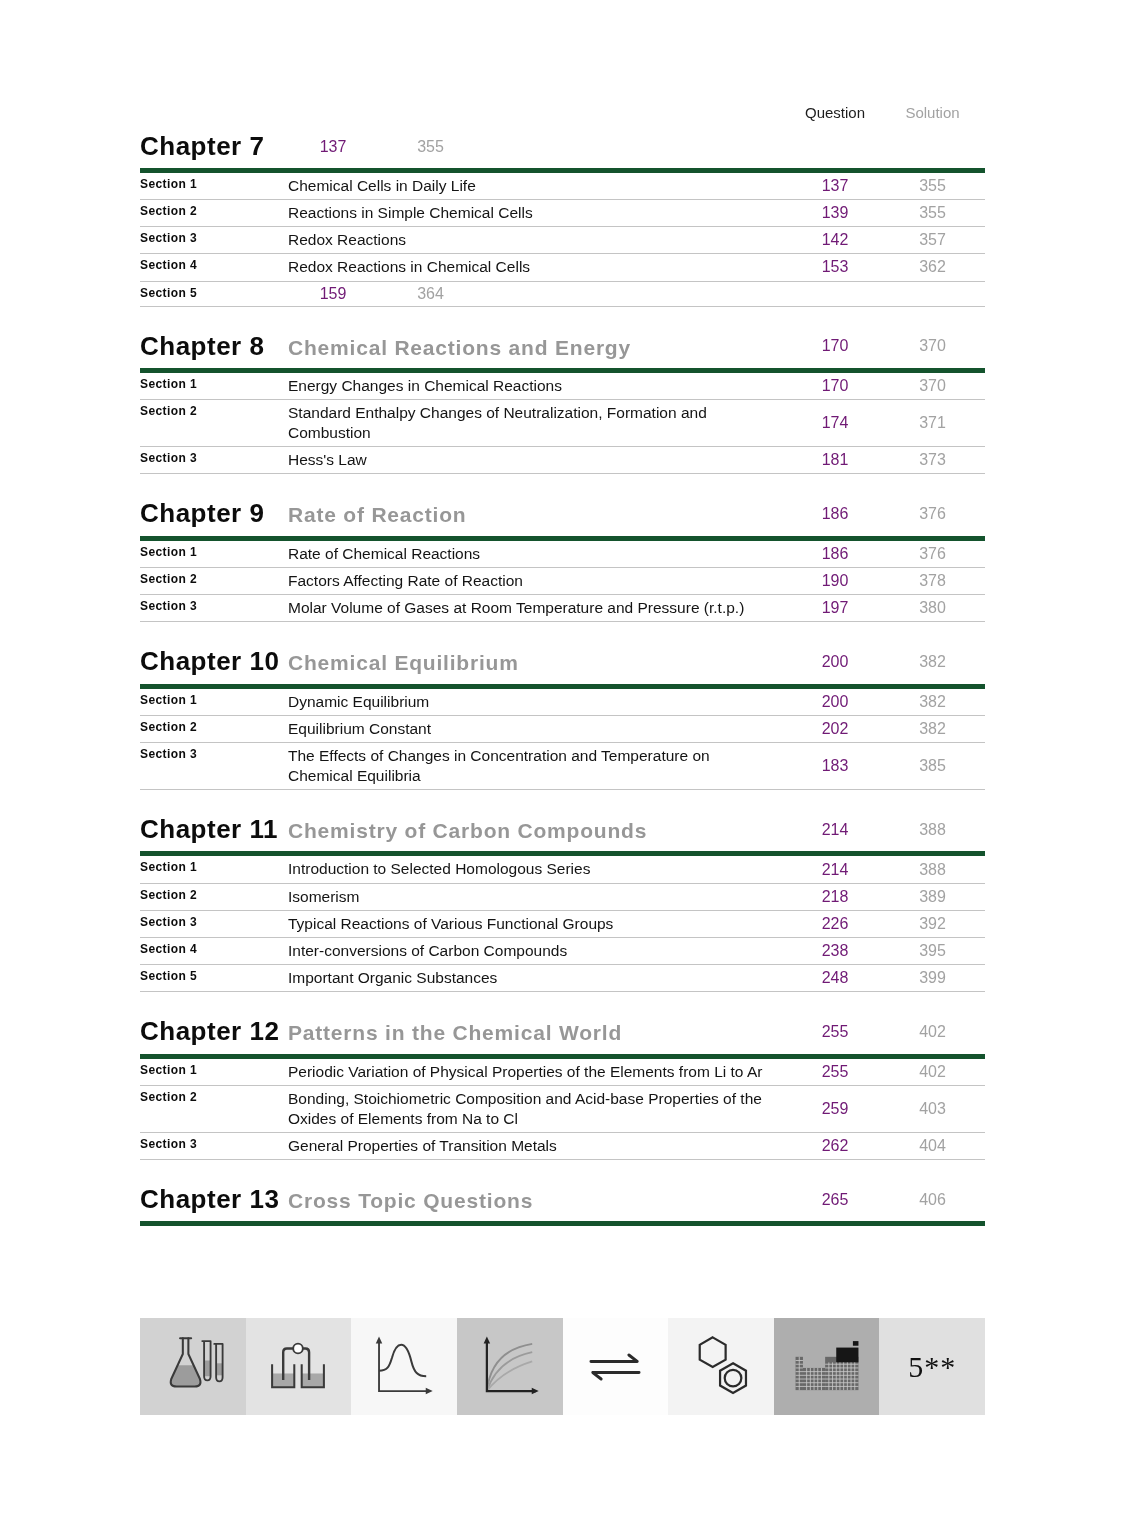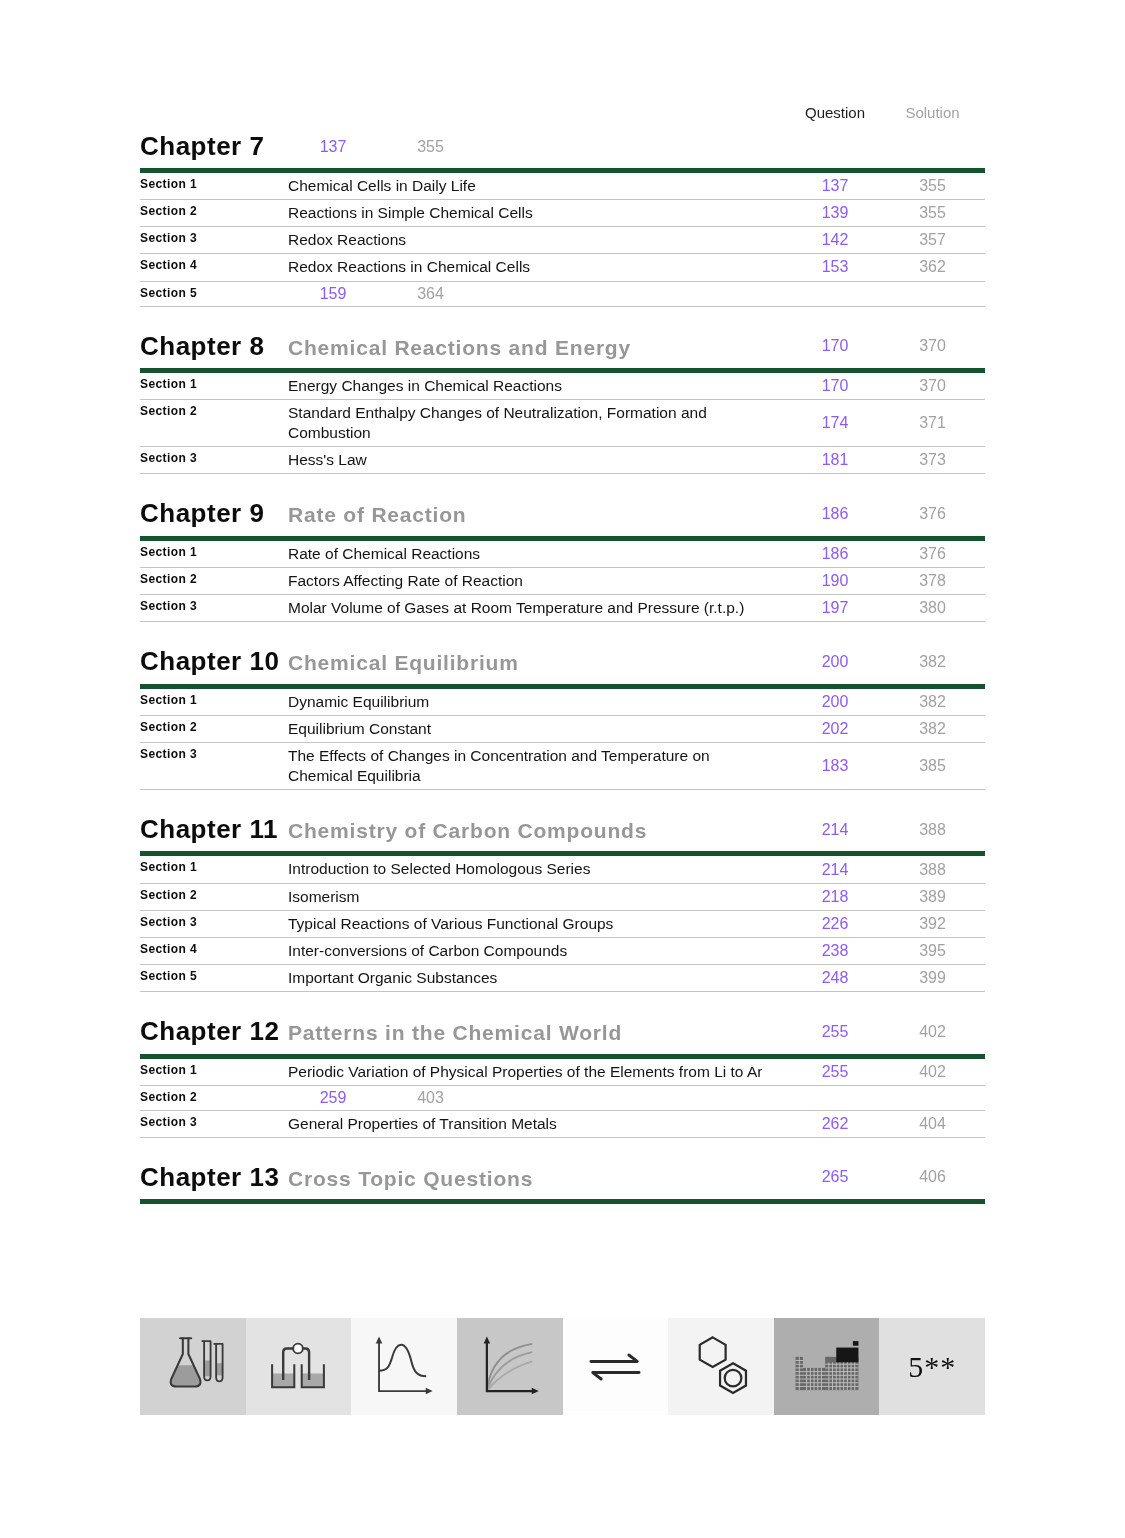--- a/index.html
+++ b/index.html
@@ -8,21 +8,21 @@
     width:1125px; height:1538px; position:relative;
     font-family:"Liberation Sans", sans-serif;
     color:#111; overflow:hidden;
   }
   .content { position:absolute; left:140px; top:104px; width:845px; }
 
   .row { display:flex; align-items:flex-start; }
   .cell { }
   .label { width:148px; flex:0 0 148px; }
   .title { flex:1 1 auto; padding-right:12px; line-height:1.3; }
-  .q { width:90px; flex:0 0 90px; text-align:center; align-self:center; font-size:16px; color:#8b5cf6; }
+  .q { width:90px; flex:0 0 90px; text-align:center; align-self:center; font-size:16px; color:#701a75; }
   .s { width:105px; flex:0 0 105px; text-align:center; align-self:center; font-size:16px; color:#a2a2a2; }
 
   .header-row { margin-bottom:8px; }
   .header-row .q { font-size:15px; color:#1d1d1d; }
   .header-row .s { font-size:15px; color:#a2a2a2; }
 
   .chapter-row { margin-top:22px; padding:2px 0 6px; border-bottom:5px solid #14532d; }
   #toc > .chapter-row:first-child { margin-top:6px; }
   .chapter-label { font-size:26px; font-weight:bold; letter-spacing:0.5px; color:#0c0c0c; }
   .chapter-title { font-size:21px; font-weight:bold; letter-spacing:0.8px; color:#979797; line-height:1.35; padding-top:3px; }
@@ -208,20 +208,21 @@
     <div class="cell s">402</div>
   </div>
       <div class="row section-row">
     <div class="cell label section-label">Section 1</div>
     <div class="cell title section-title">Periodic Variation of Physical Properties of the Elements from Li to Ar</div>
     <div class="cell q">255</div>
     <div class="cell s">402</div>
   </div>
       <div class="row section-row">
     <div class="cell label section-label">Section 2</div>
+    <div class="cell title section-title">Bonding, Stoichiometric Composition and Acid-base Properties of the Oxides of Elements from Na to Cl</div>
     <div class="cell q">259</div>
     <div class="cell s">403</div>
   </div>
       <div class="row section-row">
     <div class="cell label section-label">Section 3</div>
     <div class="cell title section-title">General Properties of Transition Metals</div>
     <div class="cell q">262</div>
     <div class="cell s">404</div>
   </div>
       <div class="row chapter-row">

